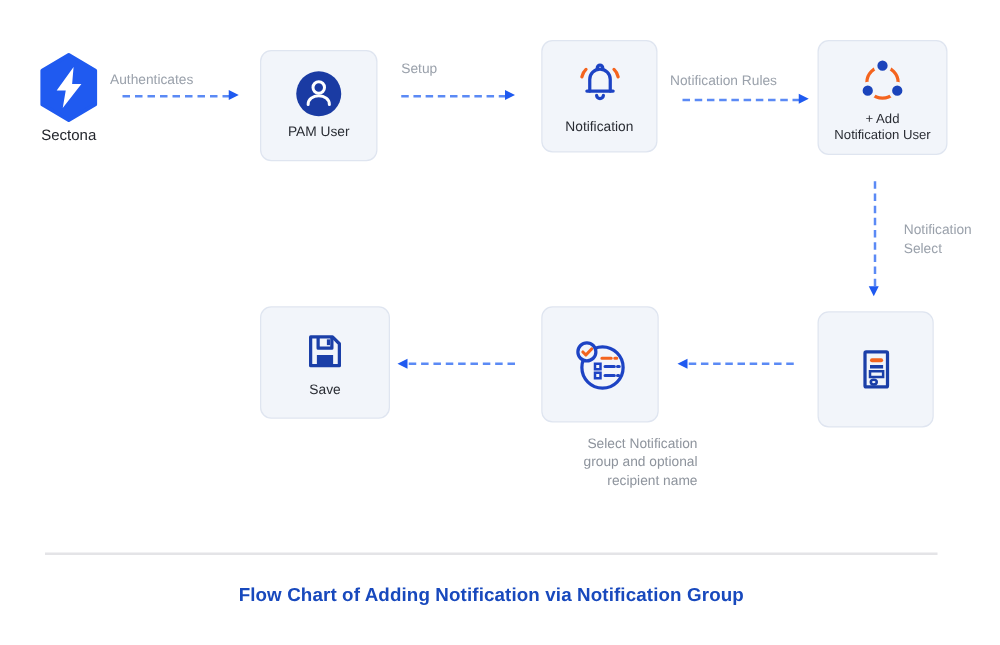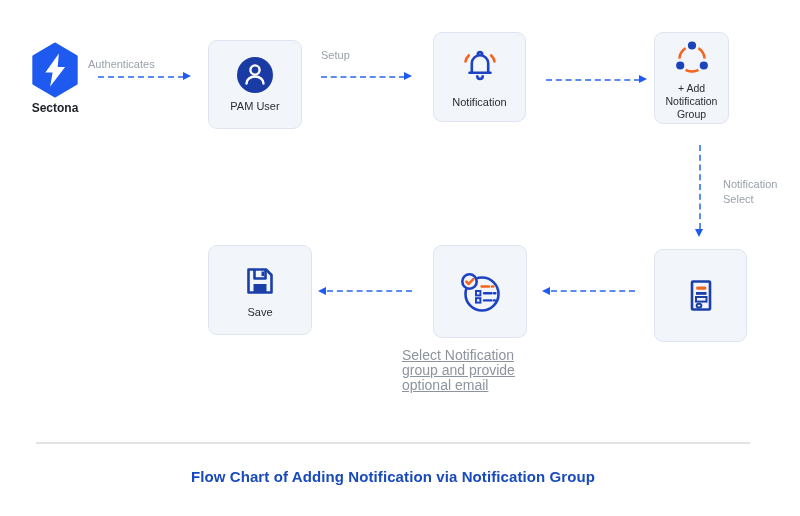--- a/index.html
+++ b/index.html
@@ -10,32 +10,32 @@
   }
   
   .box{
     position:absolute;background:#F2F5FA;border:1px solid #DFE5F0;border-radius:9px;
     display:flex;flex-direction:column;align-items:center;justify-content:center;
   }
   .box-label{font-size:11px;color:#2A2D34;margin-top:6px;text-align:center;line-height:13px;}
   .box-label.small{font-size:10.5px;margin-top:3px;}
   
   .logo-wrap{position:absolute;left:14px;top:42px;width:82px;text-align:center;}
-  .logo-label{font-size:12px;color:#22252B;margin-top:3px;font-weight:bold;}
+  .logo-label{font-size:12px;color:#22252B;margin-top:3px;}
   
   .dash-h{position:absolute;height:0;border-top:2px dashed #5B8AF5;}
   .dash-v{position:absolute;width:0;border-left:2px dashed #5B8AF5;}
   .ah{position:absolute;width:0;height:0;}
   .ah-right{border-top:4.5px solid transparent;border-bottom:4.5px solid transparent;border-left:8px solid #1F5AF0;}
   .ah-left{border-top:4.5px solid transparent;border-bottom:4.5px solid transparent;border-right:8px solid #1F5AF0;}
   .ah-down{border-left:4.5px solid transparent;border-right:4.5px solid transparent;border-top:8px solid #1F5AF0;}
   .arrow-label{position:absolute;font-size:11px;color:#9AA1AB;line-height:15px;}
   .arrow-label.left{text-align:left;}
   
-  .caption{position:absolute;font-size:14px;color:#8E949D;text-align:left;line-height:15px;text-decoration:underline;}
+  .caption{position:absolute;font-size:11px;color:#8E949D;text-align:right;line-height:15px;}
   
   .divider{position:absolute;left:36px;top:442px;width:714px;height:2px;background:#E4E4E7;}
   .footer-title{
     position:absolute;left:0;top:468px;width:786px;text-align:center;
     font-size:15px;font-weight:700;color:#1849BD;letter-spacing:.1px;
   }
   svg{display:block;}
 </style>
 </head>
 <body>
@@ -72,33 +72,34 @@
       <path d="M19.8 8.3 a2.2 2.2 0 0 1 4.4 0" fill="none" stroke="#1D43C4" stroke-width="2.6" stroke-linecap="round"></path>
       <path d="M13.8 26.8 v-9.3 a8.2 8.2 0 0 1 16.4 0 v9.3" fill="none" stroke="#1D43C4" stroke-width="2.6" stroke-linecap="round" stroke-linejoin="round"></path>
       <path d="M11.5 26.8 h21" fill="none" stroke="#1D43C4" stroke-width="2.6" stroke-linecap="round"></path>
       <path d="M19.3 30.2 a2.7 2.7 0 0 0 5.4 0" fill="none" stroke="#1D43C4" stroke-width="2.6" stroke-linecap="round"></path>
       <path d="M10.8 9.5 q-2.6 2.4 -3.3 6" fill="none" stroke="#F4641E" stroke-width="2.6" stroke-linecap="round"></path>
       <path d="M33.2 9.5 q2.6 2.4 3.3 6" fill="none" stroke="#F4641E" stroke-width="2.6" stroke-linecap="round"></path>
     </svg>
     <div class="box-label">Notification</div>
   </div>
 
+  <div class="arrow-label" style="left:536px;top:58px;width:114px;">Notification Rules</div>
   <div class="dash-h" style="left:546px;top:79px;width:94px;"></div>
   <div class="ah ah-right" style="left:639px;top:75px;"></div>
 
-  <div class="box" style="left:654px;top:32px;width:75px;height:92px;">
+  <div class="box" style="left:654px;top:32px;width:104px;height:92px;">
     <svg width="46" height="44" viewBox="0 0 46 44">
       <circle cx="23" cy="24" r="12.5" fill="none" stroke="#F4641E" stroke-width="2.6"></circle>
       <circle cx="23" cy="10.5" r="5.6" fill="#1B44BB" stroke="#F2F5FA" stroke-width="3"></circle>
       <circle cx="11.2" cy="30.5" r="5.6" fill="#1B44BB" stroke="#F2F5FA" stroke-width="3"></circle>
       <circle cx="34.8" cy="30.5" r="5.6" fill="#1B44BB" stroke="#F2F5FA" stroke-width="3"></circle>
     </svg>
     <div class="box-label small">
       <span>+ Add</span><br>
-      <span>Notification Group</span>
+      <span>Notification User</span>
     </div>
   </div>
 
   <div class="dash-v" style="left:699px;top:145px;height:84px;"></div>
   <div class="ah ah-down" style="left:695px;top:229px;"></div>
   <div class="arrow-label left" style="left:723px;top:177px;width:70px;">
     <span>Notification</span><br>
     <span>Select</span>
   </div>
 
@@ -122,22 +123,22 @@
       <rect x="20" y="23" width="4.4" height="4.4" fill="none" stroke="#1D43C4" stroke-width="2"></rect>
       <path d="M28 25.2 h7.5 M38 25.2 h1.4" stroke="#1D43C4" stroke-width="2.4" stroke-linecap="round" fill="none"></path>
       <rect x="20" y="30.2" width="4.4" height="4.4" fill="none" stroke="#1D43C4" stroke-width="2"></rect>
       <path d="M28 32.4 h7.5 M38 32.4 h1" stroke="#1D43C4" stroke-width="2.4" stroke-linecap="round" fill="none"></path>
       <circle cx="13.5" cy="13.5" r="7.2" fill="#F2F5FA" stroke="#1D43C4" stroke-width="2.6"></circle>
       <path d="M10.3 13.6 l2.4 2.4 4.6 -4.8" fill="none" stroke="#F4641E" stroke-width="2.5" stroke-linecap="round" stroke-linejoin="round"></path>
     </svg>
   </div>
   <div class="caption" style="left:402px;top:348px;width:156px;">
     <span>Select Notification</span><br>
-    <span>group and provide</span><br>
-    <span>optional email</span>
+    <span>group and optional</span><br>
+    <span>recipient name</span>
   </div>
 
   <div class="ah ah-left" style="left:318px;top:287px;"></div>
   <div class="dash-h" style="left:327px;top:290px;width:85px;"></div>
 
   <div class="box" style="left:208px;top:245px;width:104px;height:90px;">
     <svg width="38" height="38" viewBox="0 0 38 38">
       <path d="M7.5 7.5 H25 L30.5 13 V30.5 H7.5 Z" fill="none" stroke="#1B3FA8" stroke-width="2.6" stroke-linejoin="round"></path>
       <path d="M13.5 7.5 V16.5 H24.5 V8" fill="none" stroke="#1B3FA8" stroke-width="2.6" stroke-linejoin="round"></path>
       <rect x="20.5" y="9.5" width="2.6" height="4.6" fill="#1B3FA8"></rect>

